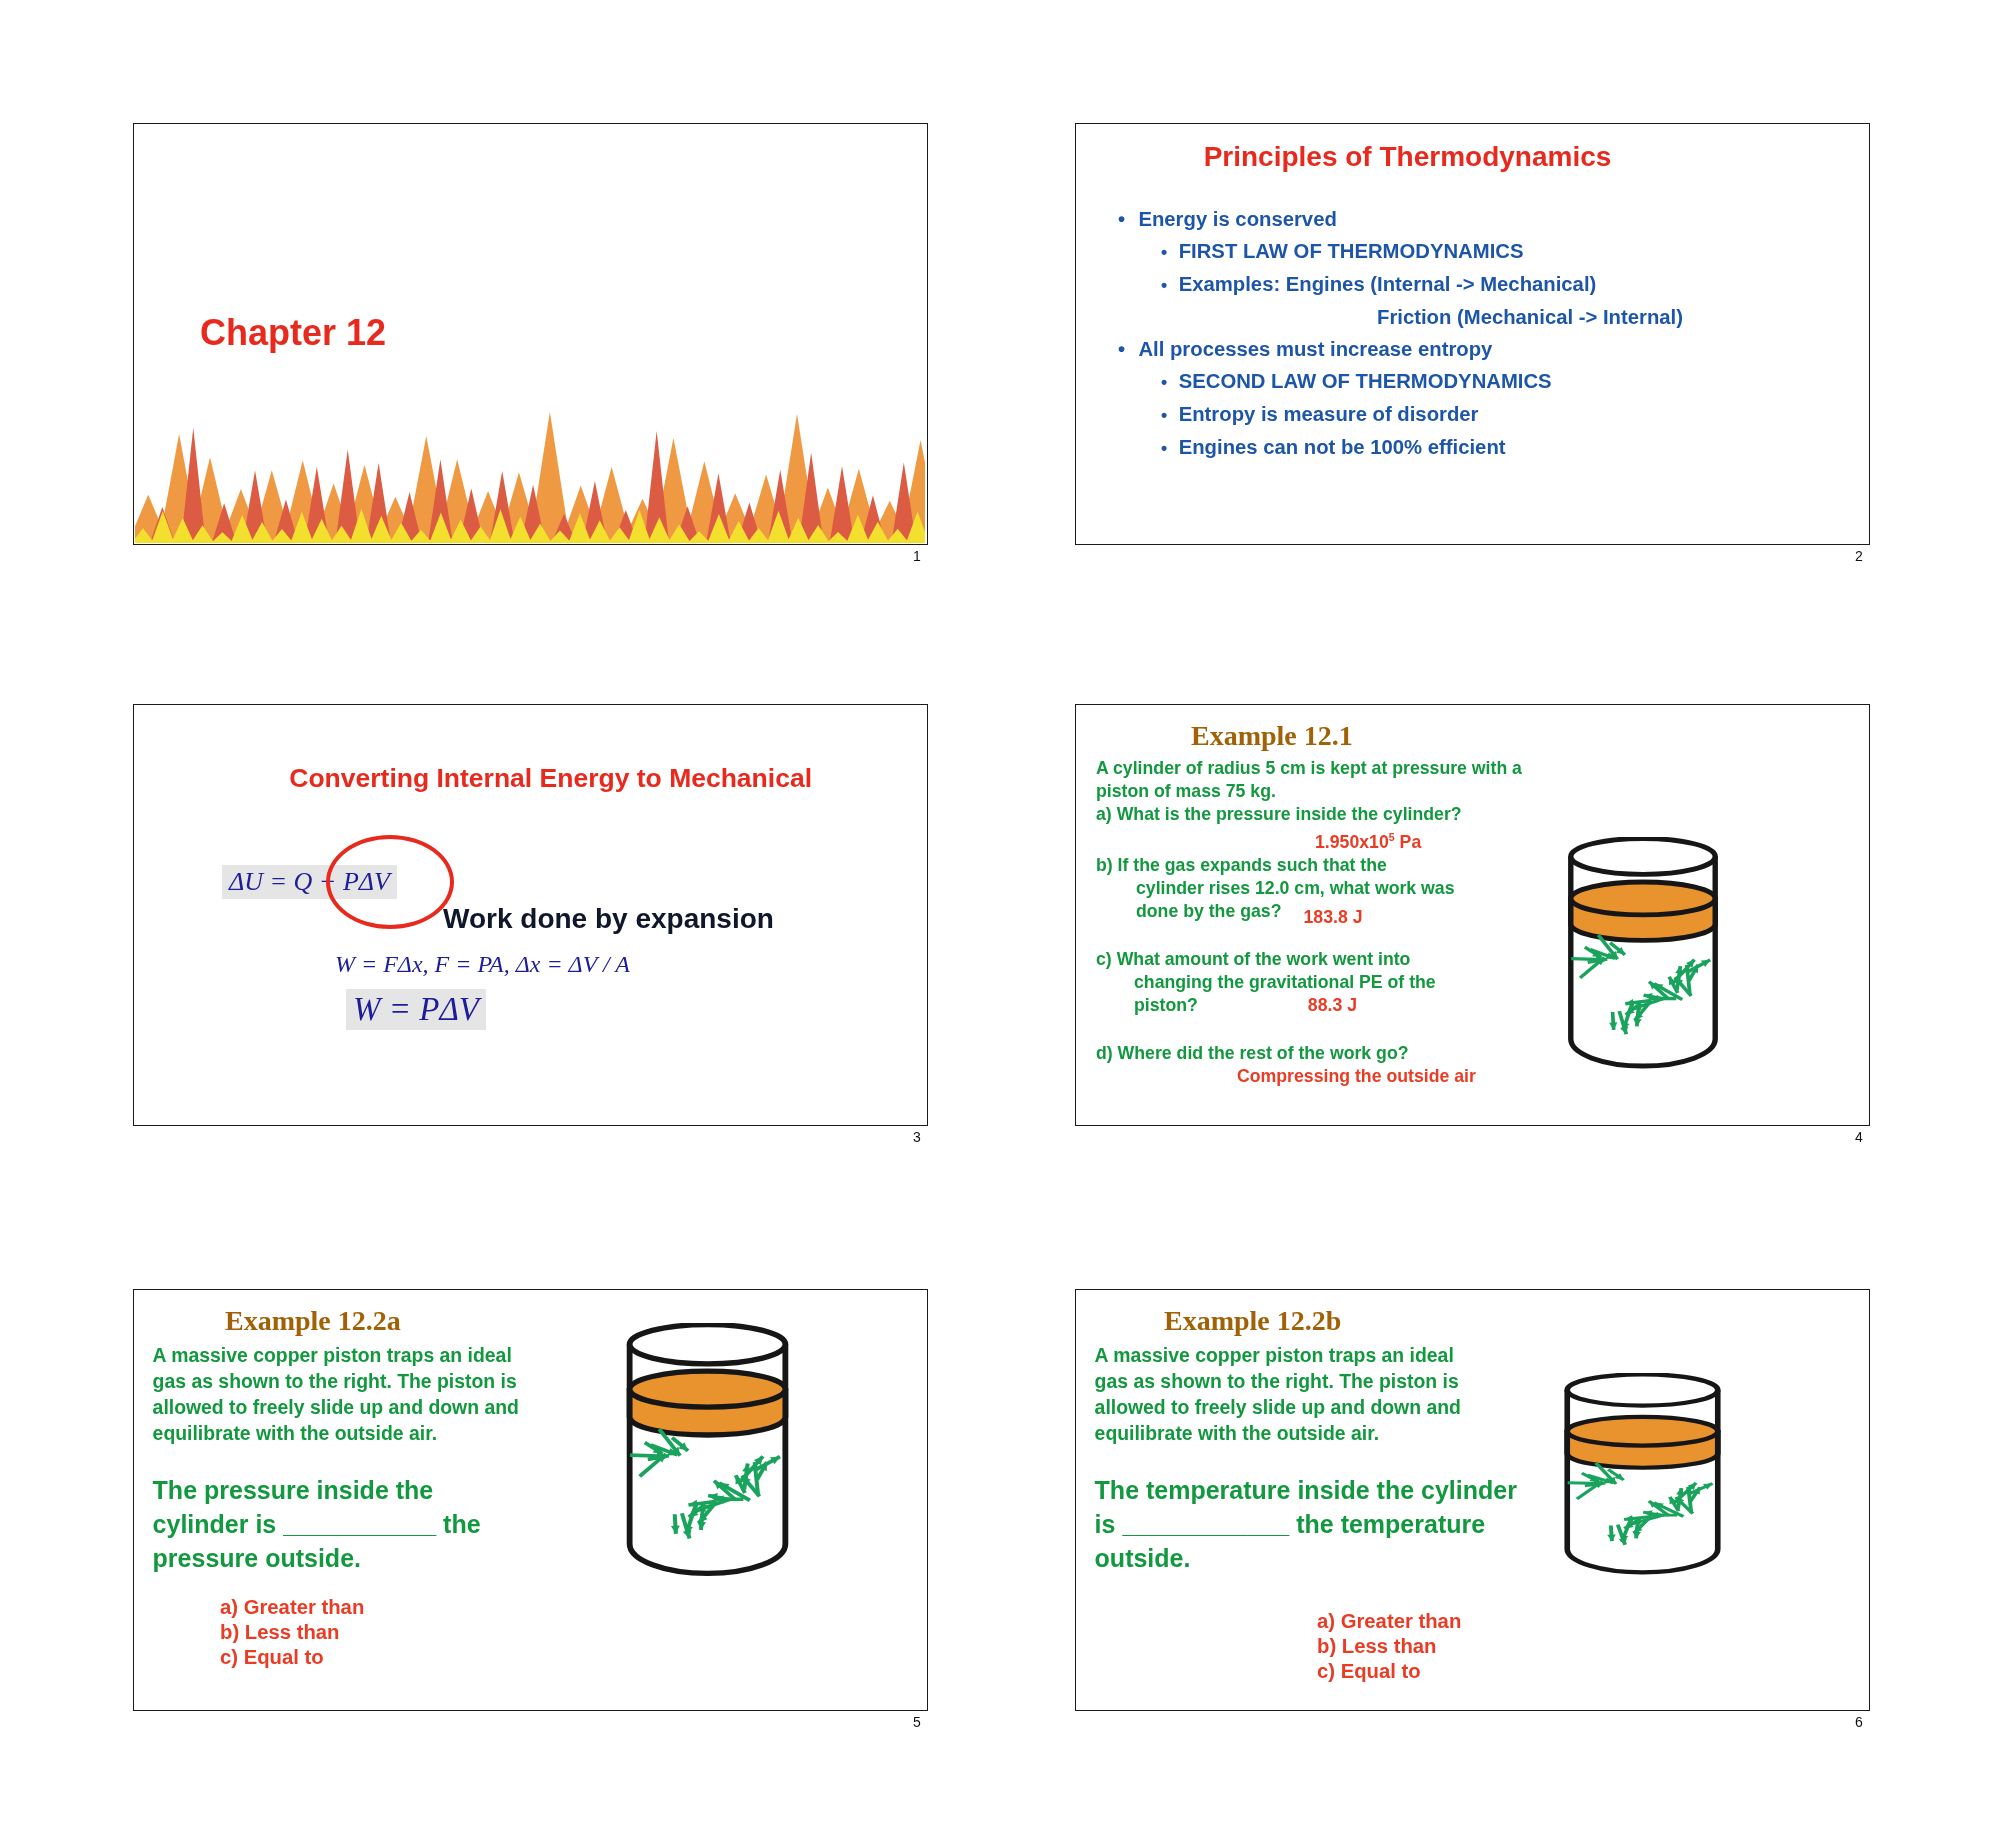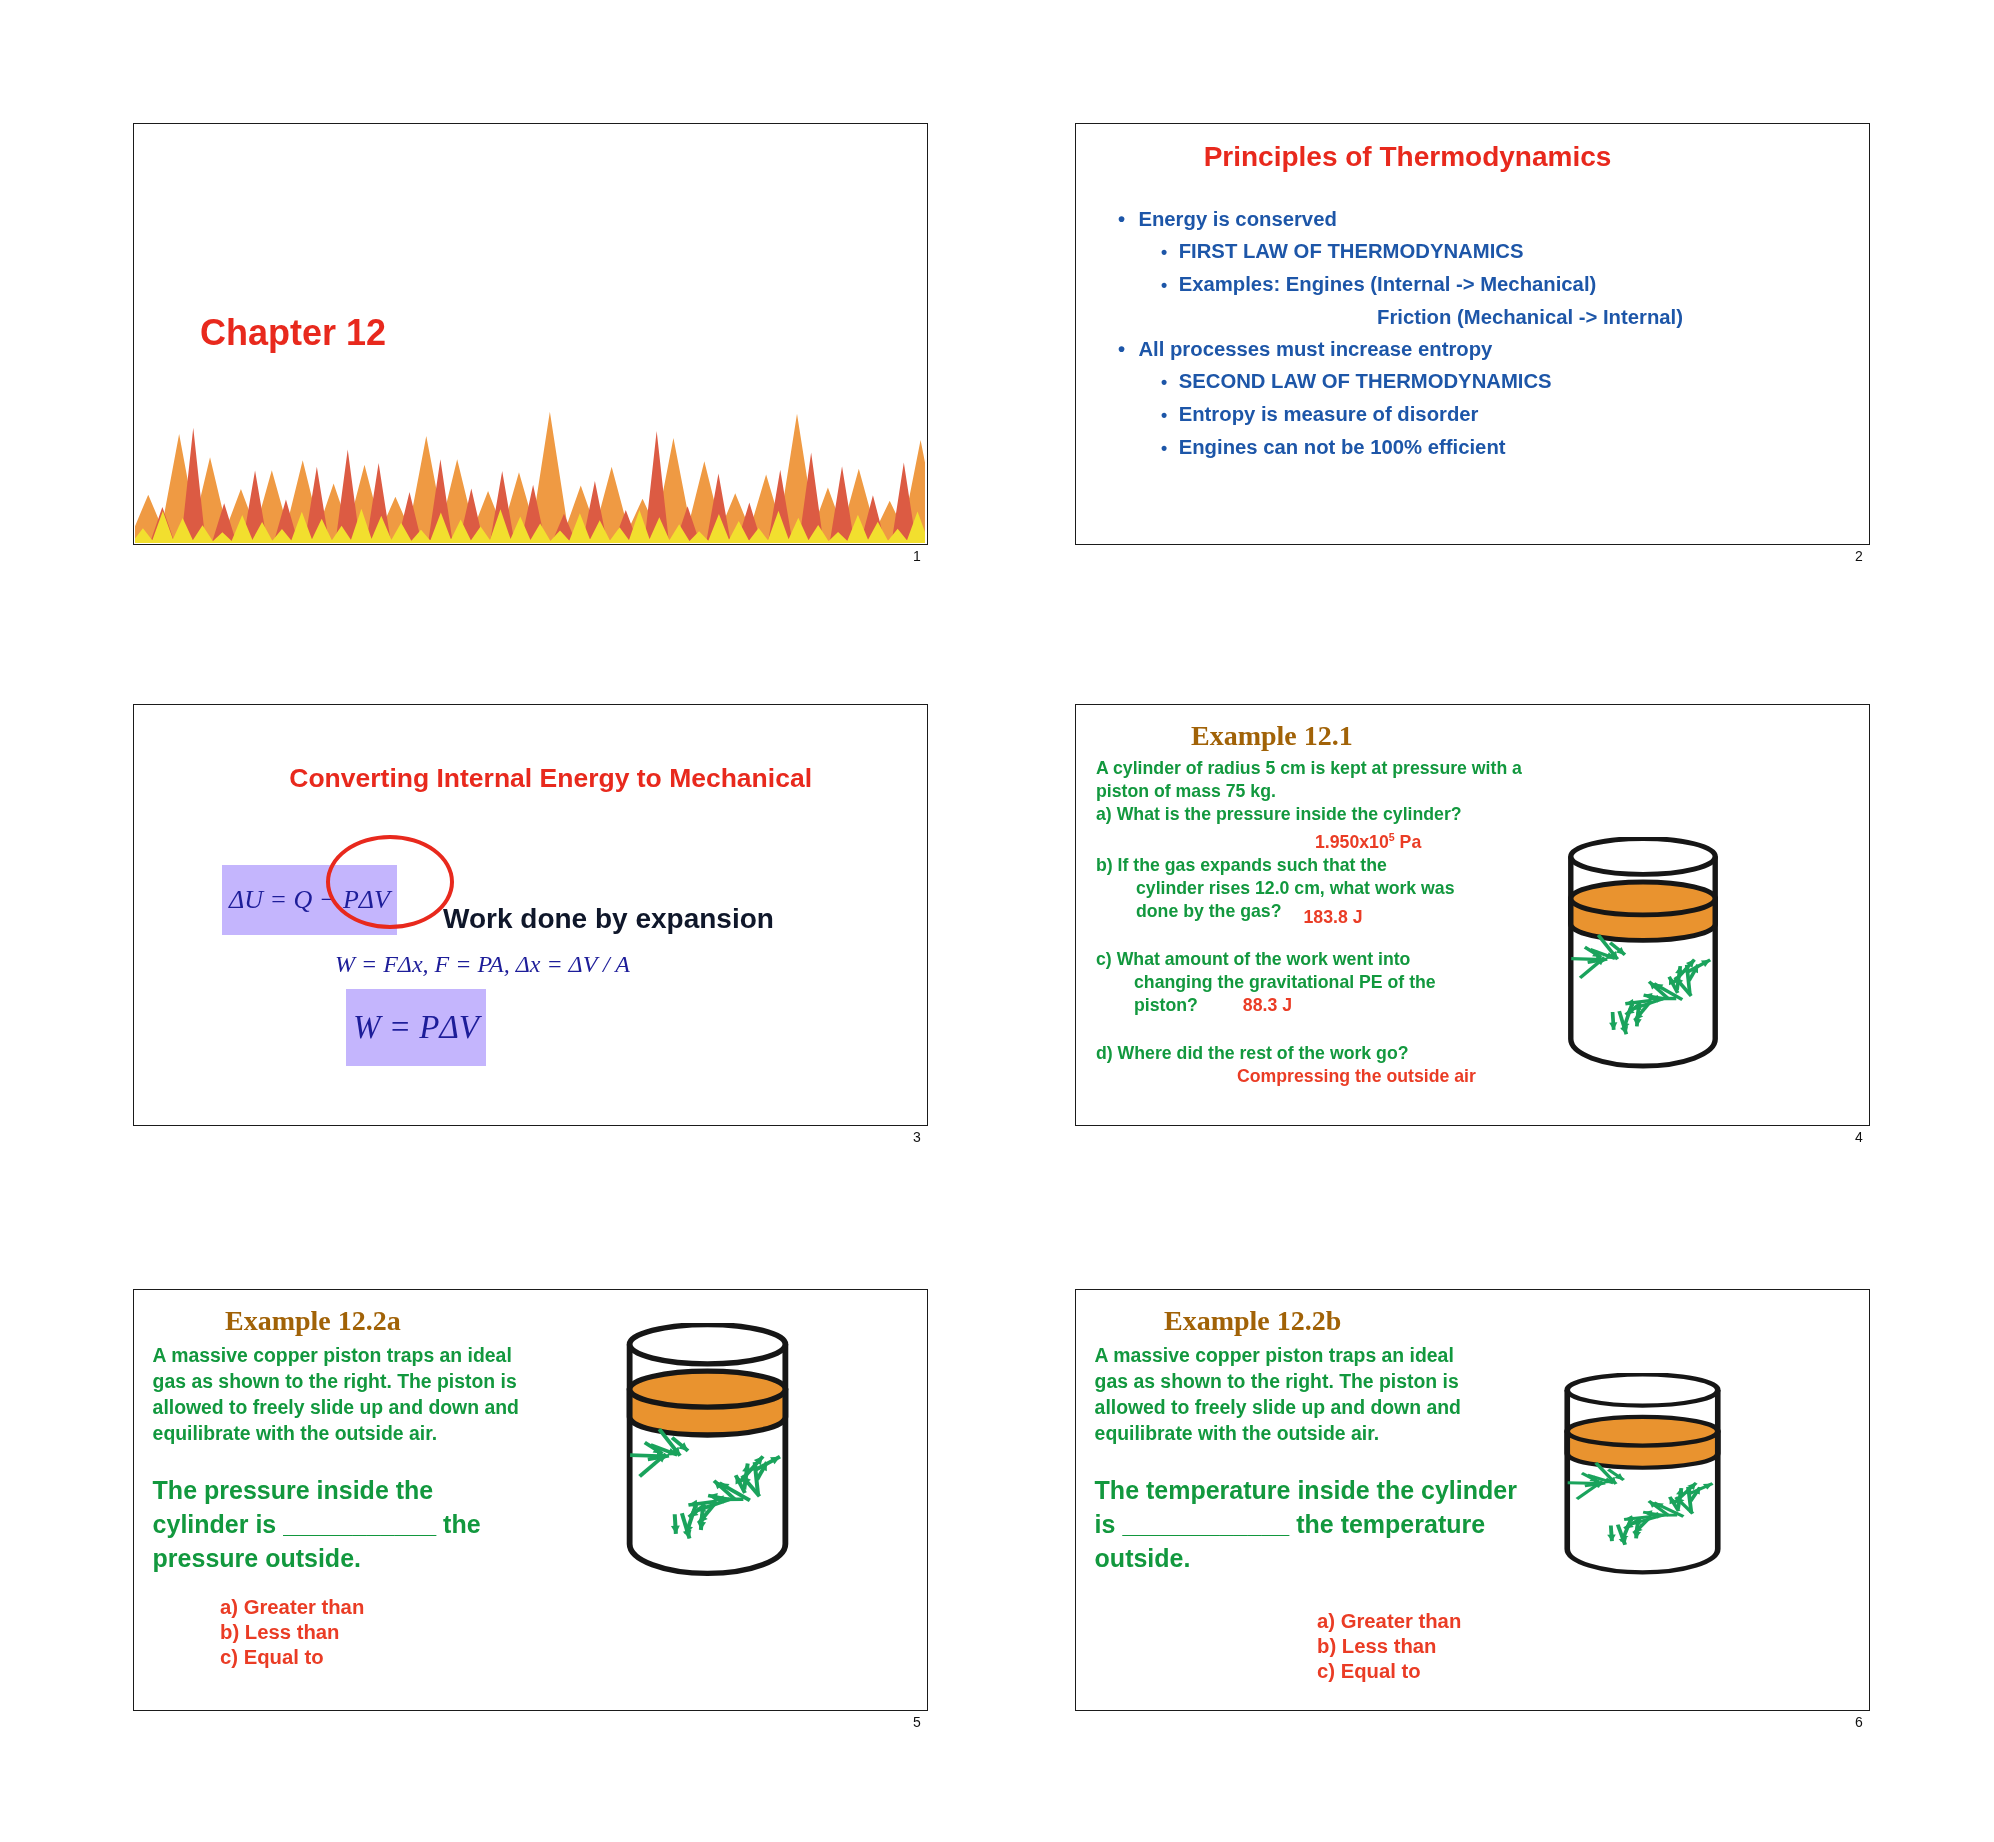--- a/index.html
+++ b/index.html
@@ -18,42 +18,42 @@
   .s2-list .li{line-height:32px;white-space:nowrap;}
   .li.l1{margin-left:42px;}
   .li.l2{margin-left:85px;}
   .li.l3{margin-left:301px;}
   .li.l1 > .dot::before{content:"\2022";margin-right:13.3px;}
   .li.l2 > .dot::before{content:"\2022";font-size:17.7px;margin-right:11.5px;}
 
   
   .s3-title{position:absolute;left:0;top:58px;width:678px;text-align:right;font-size:26.5px;font-weight:bold;color:#e8291d;margin:0;}
   .eq{font-family:"Liberation Serif",serif;font-style:italic;color:#1d1d99;}
-  .hl{background:#c4b5fd;display:inline-block;padding:20px 7px;}
+  .hl{background:#e5e5e5;display:inline-block;padding:2px 7px;}
   .s3-eq1{position:absolute;left:88px;top:160px;font-size:26px;}
   .s3-circle{position:absolute;left:192px;top:130px;width:120px;height:86px;border:4px solid #e8291d;border-radius:50%;background:transparent;}
   .s3-work{position:absolute;left:309px;top:198px;font-size:28px;font-weight:bold;color:#0f172a;}
   .s3-eq2{position:absolute;left:201px;top:246px;font-size:24px;}
   .s3-eq3{position:absolute;left:212px;top:284px;font-size:33px;}
 
   
   .ex-title{position:absolute;top:15px;font-size:28px;font-weight:bold;color:#a16207;font-family:"Liberation Serif",serif;margin:0;}
   .green-text{color:#12983e;font-weight:bold;}
   .ans{color:#ea3c25;font-weight:bold;}
   .pre{white-space:pre-line;}
 
   .s4-body{position:absolute;left:20px;top:52px;width:495px;font-size:17.7px;}
   .s4-body .ln{line-height:23px;}
   .ind1{padding-left:40px;}
   .ind2{padding-left:38px;}
   .gap-top{margin-top:25px;}
   .ansA{padding-left:219px;line-height:20.3px;}
   .ansA sup{font-size:60%;}
   .ansB{margin-left:22px;position:relative;top:6.2px;}
-  .ansC{margin-left:45px;text-align:right;}
+  .ansC{margin-left:110px;text-align:right;}
   .ansD{padding-left:141px;}
 
   .ex-para{position:absolute;left:18.6px;top:52px;width:468px;font-size:19.4px;line-height:26px;}
   .ex-ques{position:absolute;left:18.6px;top:183px;width:468px;font-size:25px;line-height:34px;}
   .options{position:absolute;font-size:20.3px;line-height:25px;}
   .s5 .options{left:86px;top:305px;}
   .s6 .options{left:241px;top:319px;}
   .s5 .ex-title{left:91px;}
   .s6 .ex-title{left:88px;}
   .s4 .ex-title{left:115px;}

